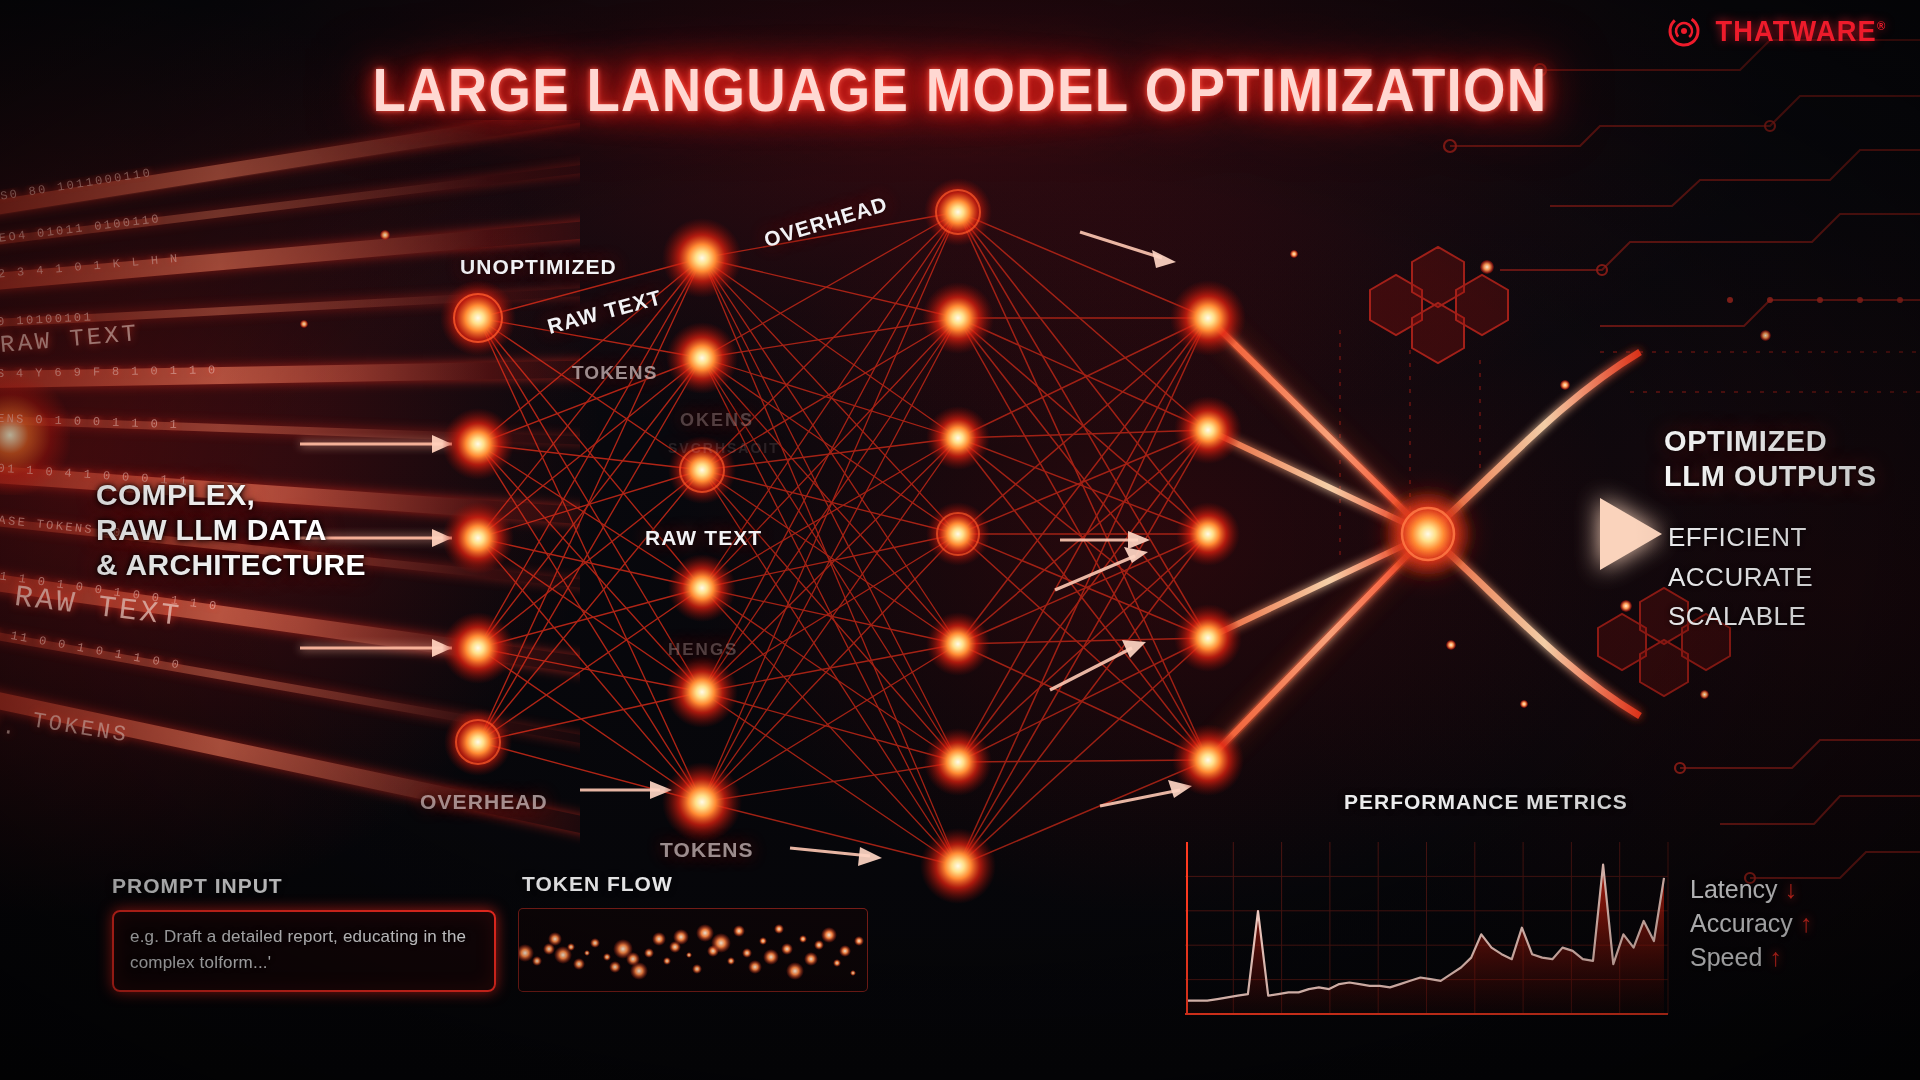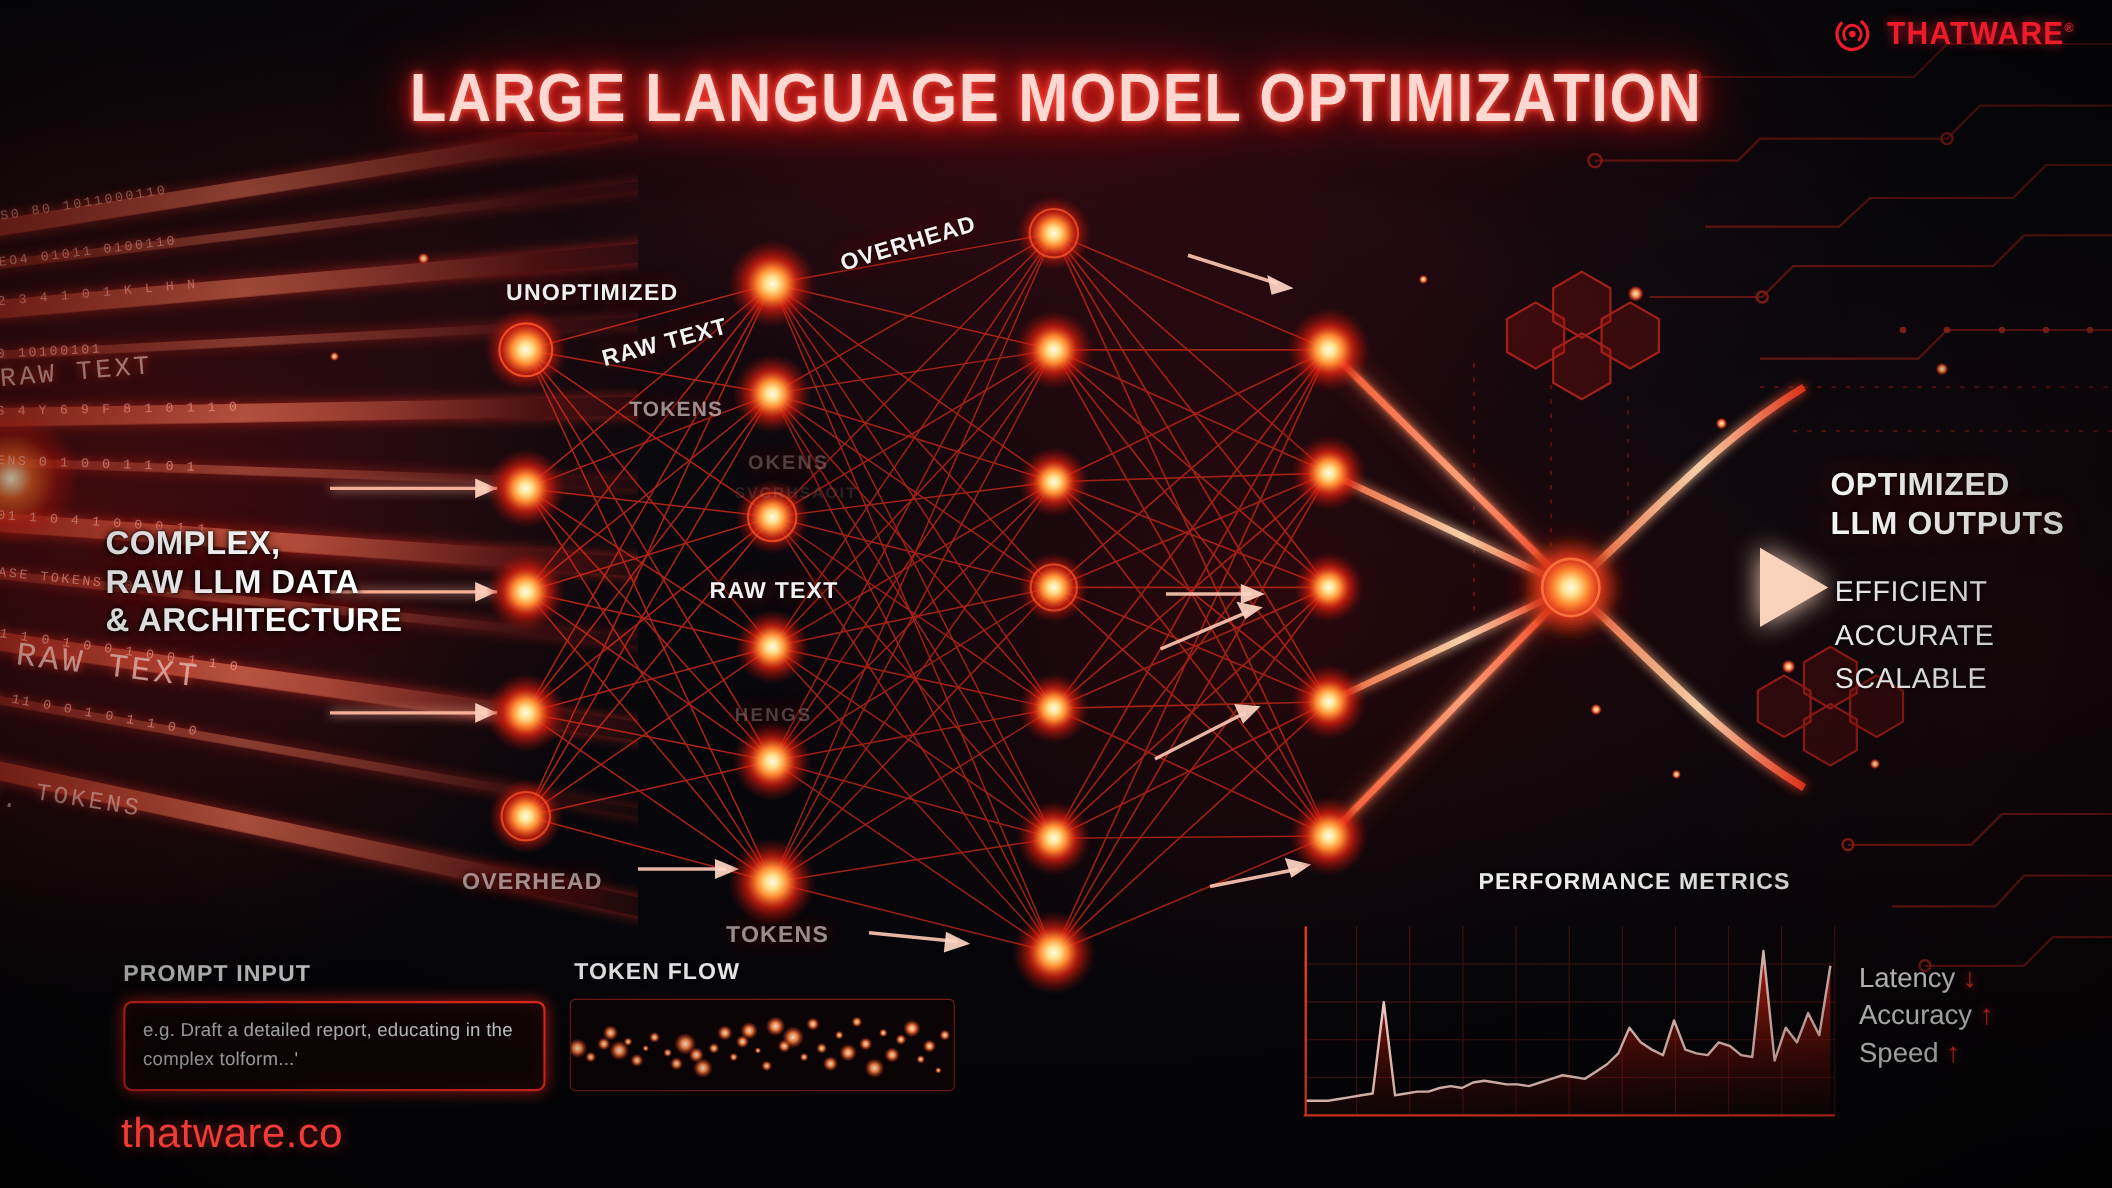--- a/index.html
+++ b/index.html
@@ -569,14 +569,13 @@
     <div class="logo-mark">
       <svg viewBox="0 0 34 34" width="34" height="34">
         <circle cx="17" cy="17" r="14" fill="none" stroke="#ee1b2b" stroke-width="3" stroke-dasharray="64 18" transform="rotate(-35 17 17)"></circle>
         <circle cx="17" cy="17" r="8" fill="none" stroke="#ee1b2b" stroke-width="2.6" stroke-dasharray="36 12" transform="rotate(150 17 17)"></circle>
         <circle cx="17" cy="17" r="3" fill="#ee1b2b"></circle>
       </svg>
     </div>
     <div class="logo-text"><span>THATWARE</span><span class="logo-r">®</span></div>
   </div>
 
-  <div class="wm">thatware.co</div>
 </div>
 
 </body></html>

